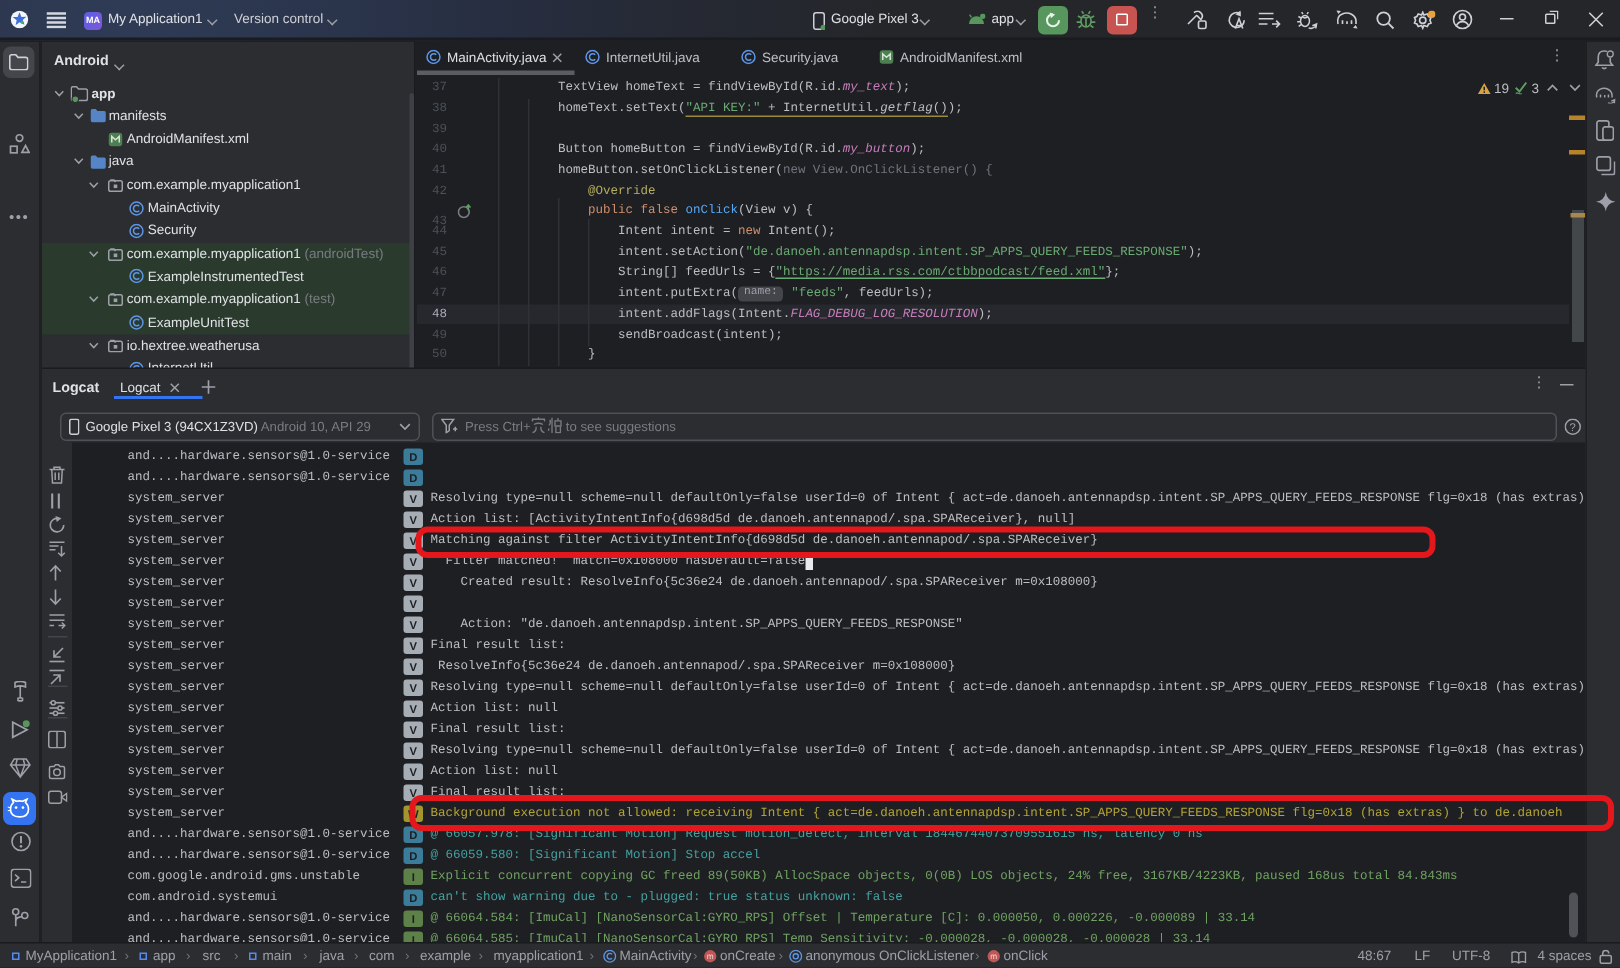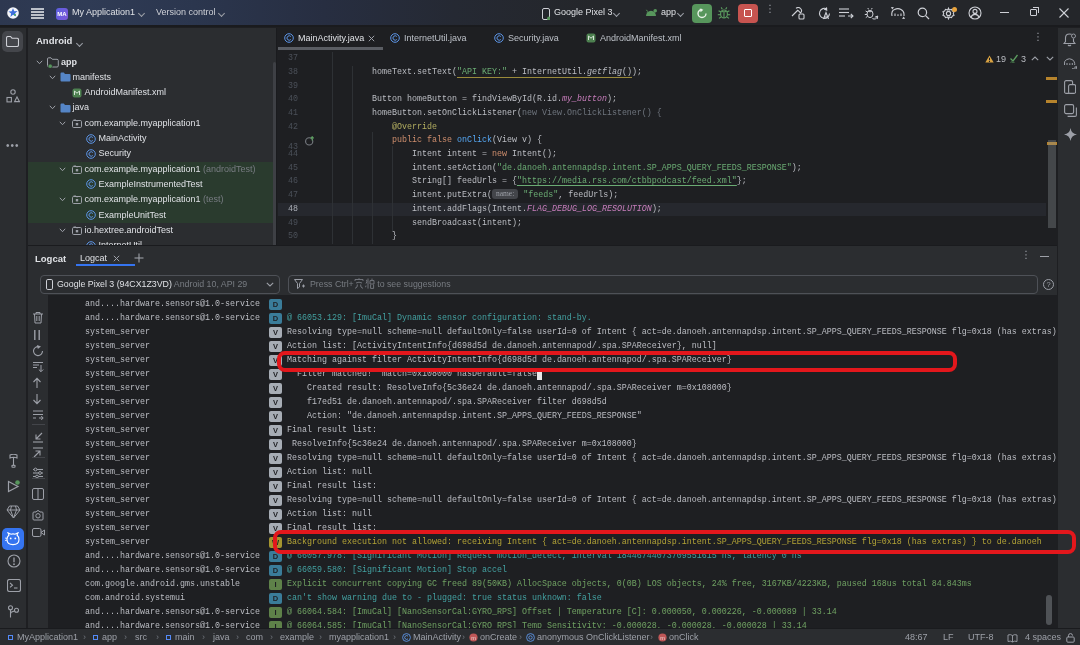--- a/index.html
+++ b/index.html
@@ -15,21 +15,21 @@
 #project{left:28px;top:28px;width:249px;height:218px;background:#2b2d30;border-right:1px solid #1a1b1e;overflow:hidden}
 .trow{position:absolute;left:0;height:15px;line-height:15px;font-size:9px;color:#dfe1e5;white-space:pre}
 .tgrey{color:#787c82}
 
 #editor{left:278px;top:28px;width:779px;height:218px;background:#1e1f22;overflow:hidden}
 .tab{position:absolute;top:0;height:20px;font-size:9px;color:#bcc0c7;line-height:20px}
 .cl{position:absolute;left:54px;height:14px;line-height:13.7px;white-space:pre;font-family:"Liberation Mono",monospace;font-size:8.34px;color:#bcbec4}
 .ln{position:absolute;width:20px;text-align:right;height:14px;line-height:13.7px;font-family:"Liberation Mono",monospace;font-size:8.34px;color:#4b5059}
 .kw{color:#cf8e6d}.st{color:#6aab73}.fld{color:#c77dbb;font-style:italic}.ann{color:#b3ae60}.mth{color:#56a8f5}.dim{color:#6e747d}.ita{font-style:italic}
 .wun{border-bottom:1px solid #9a8a3a}.stu{text-decoration:underline;text-underline-offset:2px}
-.hint{display:inline-block;background:#43454a;color:#9da0a8;font-family:Liberation Serif, serif;font-size:7.5px;line-height:9.5px;height:10px;border-radius:3px;padding:0 4px;vertical-align:1px}
+.hint{display:inline-block;background:#43454a;color:#9da0a8;font-family:Liberation Mono, monospace;font-size:7.5px;line-height:9.5px;height:10px;border-radius:3px;padding:0 4px;vertical-align:1px}
 
 #logcat{left:28px;top:246px;width:1029px;height:382px;background:#2b2d30;overflow:hidden}
 #logarea{position:absolute;left:20px;top:49px;width:1009px;height:333px;background:#1e1f22;overflow:hidden}
 .lg{position:absolute;white-space:pre;font-family:"Liberation Mono",monospace;font-size:8.34px;height:14px;line-height:14px;color:#bcbec4}
 .bdg{position:absolute;left:221px;width:13px;height:11px;border-radius:2px;text-align:center;font-size:7.5px;font-weight:bold;line-height:11px;color:#1e1f22;font-family:"Liberation Sans",sans-serif}
 .bv{background:#a7adb5}.bd{background:#3a7c99}.bi{background:#5e8149}.bw{background:#a5952f}
 .mv{color:#bcbec4}.md{color:#43a1a1}.mi{color:#6fa162}.mw{color:#b3a336}
 
 #statusbar{left:0;top:628px;width:1080px;height:17px;background:#2b2d30;border-top:1px solid #1a1b1e;color:#9da0a8;font-size:9px}
 .bc{position:absolute;top:0;height:17px;line-height:17px;white-space:pre}
@@ -315,21 +315,21 @@
       </svg>
     <div class="trow" style="left:70.5px;top:179.5px">ExampleUnitTest</div>
     <svg class="icon" style="left:31px;top:199.8px" width="7" height="5" viewBox="0 0 7 5">
         <path d="M0.8 0.8 L3.5 3.7 L6.2 0.8" fill="none" stroke="#9da0a8"></path>
       </svg>
     <svg class="icon" style="left:44px;top:197.8px" width="10" height="9" viewBox="0 0 10 9">
         <rect x="0.5" y="1.5" width="9" height="7" rx="1.2" fill="none" stroke="#9da0a8"></rect>
         <path d="M1.5 1 L4 1 L5 2.4" fill="none" stroke="#9da0a8"></path>
         <rect x="3.8" y="4" width="2.4" height="2.4" fill="#9da0a8"></rect>
       </svg>
-    <div class="trow" style="left:56.5px;top:194.8px">io.hextree.androidTest</div>
+    <div class="trow" style="left:56.5px;top:194.8px">io.hextree.weatherusa</div>
     <svg class="icon" style="left:58px;top:212.6px" width="10" height="10" viewBox="0 0 10 10">
         <circle cx="5" cy="5" r="4.3" fill="none" stroke="#5d96e8" stroke-width="1"></circle>
         <path d="M6.8 3.5 A2.2 2.2 0 1 0 6.8 6.5" fill="none" stroke="#5d96e8" stroke-width="1"></path>
       </svg>
     <div class="trow" style="left:70.5px;top:210.1px">InternetUtil</div>
     <div class="abs" style="left:245px;top:34px;width:3px;height:184px;background:#3e4045;border-radius:2px"></div>
   </div>
   <div id="editor" class="abs">
     <svg class="icon" style="left:6px;top:5px" width="10" height="10" viewBox="0 0 10 10">
         <circle cx="5" cy="5" r="4.3" fill="none" stroke="#5d96e8" stroke-width="1"></circle>
@@ -375,20 +375,21 @@
     <div class="ln" style="left:0;top:133.75px;color:#4b5059">45</div>
     <div class="ln" style="left:0;top:147.45px;color:#4b5059">46</div>
     <div class="ln" style="left:0;top:161.15px;color:#4b5059">47</div>
     <div class="ln" style="left:0;top:174.85px;color:#a9adb5">48</div>
     <div class="ln" style="left:0;top:188.55px;color:#4b5059">49</div>
     <div class="ln" style="left:0;top:202.25px;color:#4b5059">50</div>
     <svg class="icon" style="left:27px;top:108.4px" width="10" height="10" viewBox="0 0 10 10">
         <circle cx="4.2" cy="5.4" r="3.6" fill="none" stroke="#787c82" stroke-width="1.1"></circle>
         <path d="M7.2 4.4 L7.2 0.9 M5.7 2.3 L7.2 0.7 L8.7 2.3" fill="none" stroke="#5d9e61" stroke-width="1.1"></path>
       </svg>
+    <div class="cl" style="top:24.15px">        TextView homeText = findViewById(R.id.<span class="fld">my_text</span>);</div>
     <div class="cl" style="top:37.85px">        homeText.setText(<span class="wun"><span class="st">"API KEY:"</span> + InternetUtil.<span class="ita">getflag</span>()</span>);</div>
     <div class="cl" style="top:78.95px">        homeButton.setOnClickListener(<span class="dim">new View.OnClickListener() {</span></div>
     <div class="cl" style="top:65.25px">        Button homeButton = findViewById(R.id.<span class="fld">my_button</span>);</div>
     <div class="cl" style="top:92.65px">            <span class="ann">@Override</span></div>
     <div class="cl" style="top:106.35px">            <span class="kw">public</span> <span class="kw">false</span> <span class="mth">onClick</span>(View v) {</div>
     <div class="cl" style="top:120.05px">                Intent intent = <span class="kw">new</span> Intent();</div>
     <div class="cl" style="top:133.75px">                intent.setAction(<span class="st">"de.danoeh.antennapdsp.intent.SP_APPS_QUERY_FEEDS_RESPONSE"</span>);</div>
     <div class="cl" style="top:147.45px">                String[] feedUrls = {<span class="st stu">"https://media.rss.com/ctbbpodcast/feed.xml"</span>};</div>
     <div class="cl" style="top:161.15px">                intent.putExtra(<span class="hint">name:</span> <span class="st">"feeds"</span>, feedUrls);</div>
     <div class="cl" style="top:174.85px">                intent.addFlags(Intent.<span class="fld">FLAG_DEBUG_LOG_RESOLUTION</span>);</div>
@@ -567,39 +568,37 @@
           </g>
         </svg></div>
     <div class="abs" style="left:4px;top:178px;width:13px;height:1px;background:#43454a"></div>
       <div class="abs" style="left:4px;top:210.5px;width:13px;height:1px;background:#43454a"></div>
       <div class="abs" style="left:4px;top:231.5px;width:13px;height:1px;background:#43454a"></div>
     <div id="logarea">
         <div class="lg" style="left:37px;top:2px">and....hardware.sensors@1.0-service</div>
         <div class="bdg bd" style="top:3.5px">D</div>
         <div class="lg" style="left:37px;top:16px">and....hardware.sensors@1.0-service</div>
         <div class="bdg bd" style="top:17.5px">D</div>
-        <div class="lg md" style="left:239px;top:16px">@ 66053.129: [ImuCal] Dynamic sensor configuration: stand-by.</div>
         <div class="lg" style="left:37px;top:30px">system_server</div>
         <div class="bdg bv" style="top:31.5px">V</div>
         <div class="lg mv" style="left:239px;top:30px">Resolving type=null scheme=null defaultOnly=false userId=0 of Intent { act=de.danoeh.antennapdsp.intent.SP_APPS_QUERY_FEEDS_RESPONSE flg=0x18 (has extras) } to de</div>
         <div class="lg" style="left:37px;top:44px">system_server</div>
         <div class="bdg bv" style="top:45.5px">V</div>
         <div class="lg mv" style="left:239px;top:44px">Action list: [ActivityIntentInfo{d698d5d de.danoeh.antennapod/.spa.SPAReceiver}, null]</div>
         <div class="lg" style="left:37px;top:58px">system_server</div>
         <div class="bdg bv" style="top:59.5px">V</div>
         <div class="lg mv" style="left:239px;top:58px">Matching against filter ActivityIntentInfo{d698d5d de.danoeh.antennapod/.spa.SPAReceiver}</div>
         <div class="lg" style="left:37px;top:72px">system_server</div>
         <div class="bdg bv" style="top:73.5px">V</div>
         <div class="lg mv" style="left:239px;top:72px">  Filter matched!  match=0x108000 hasDefault=false</div>
         <div class="lg" style="left:37px;top:86px">system_server</div>
         <div class="bdg bv" style="top:87.5px">V</div>
         <div class="lg mv" style="left:239px;top:86px">    Created result: ResolveInfo{5c36e24 de.danoeh.antennapod/.spa.SPAReceiver m=0x108000}</div>
         <div class="lg" style="left:37px;top:100px">system_server</div>
         <div class="bdg bv" style="top:101.5px">V</div>
-        <div class="lg mv" style="left:239px;top:100px">    f17ed51 de.danoeh.antennapod/.spa.SPAReceiver filter d698d5d</div>
         <div class="lg" style="left:37px;top:114px">system_server</div>
         <div class="bdg bv" style="top:115.5px">V</div>
         <div class="lg mv" style="left:239px;top:114px">    Action: "de.danoeh.antennapdsp.intent.SP_APPS_QUERY_FEEDS_RESPONSE"</div>
         <div class="lg" style="left:37px;top:128px">system_server</div>
         <div class="bdg bv" style="top:129.5px">V</div>
         <div class="lg mv" style="left:239px;top:128px">Final result list:</div>
         <div class="lg" style="left:37px;top:142px">system_server</div>
         <div class="bdg bv" style="top:143.5px">V</div>
         <div class="lg mv" style="left:239px;top:142px"> ResolveInfo{5c36e24 de.danoeh.antennapod/.spa.SPAReceiver m=0x108000}</div>
         <div class="lg" style="left:37px;top:156px">system_server</div>

